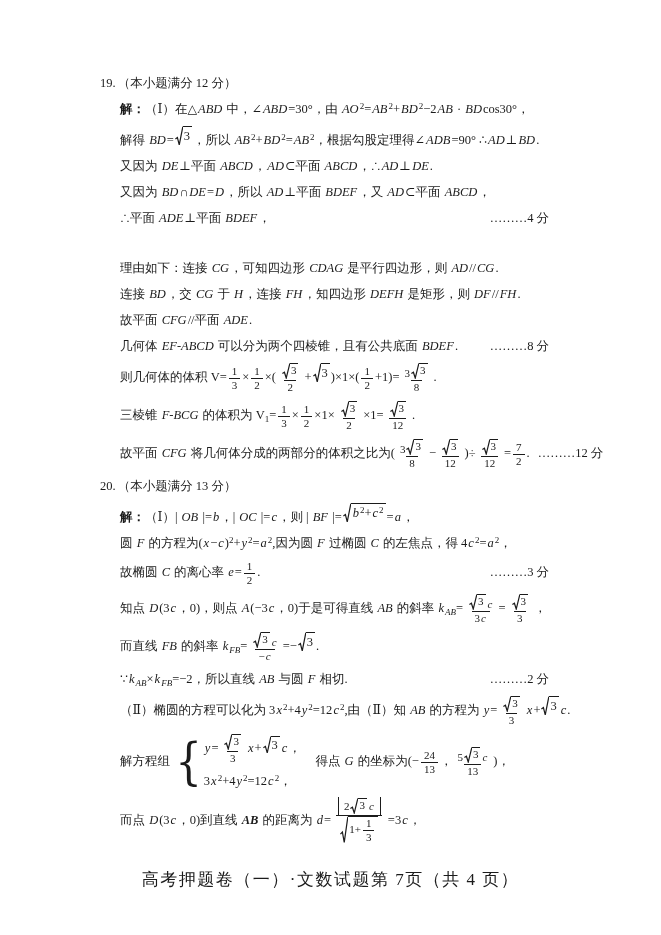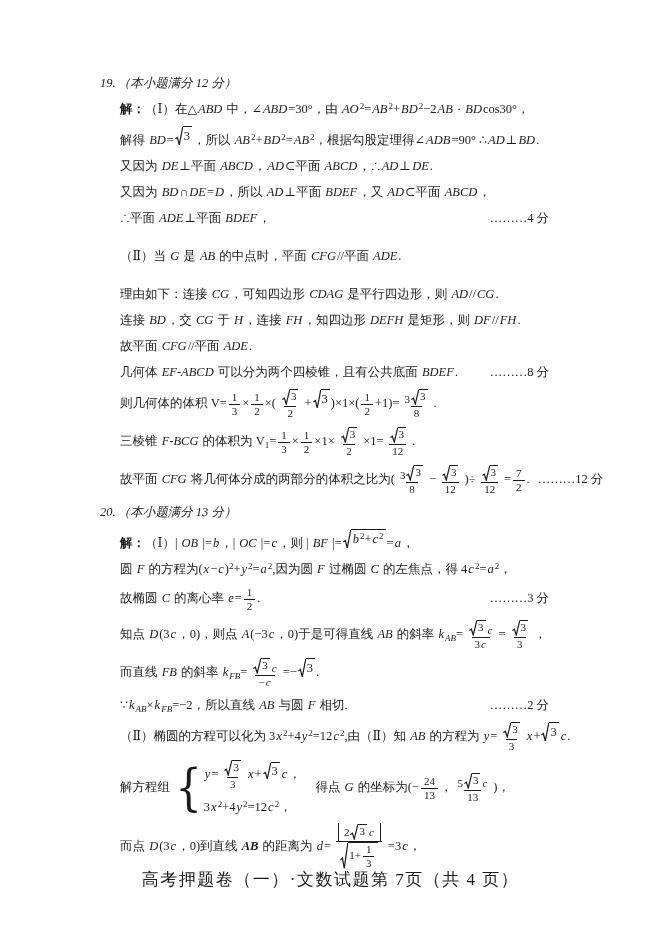--- a/index.html
+++ b/index.html
@@ -11,21 +11,21 @@
     font-family:"Liberation Serif","DejaVu Serif",serif;
     font-size:12.5px;
     overflow:hidden;
   }
   .content{position:absolute;top:74px;left:100px;right:112px;}
   .problem + .problem{}
   .line{
     display:flex;justify-content:space-between;align-items:baseline;
     padding-left:20px;margin-bottom:7px;line-height:19px;
   }
-  .line.header{padding-left:0;font-style:italic;}
+  .line.header{padding-left:0;}
   .line.blank{height:12px;margin-bottom:0;}
   .pnum{margin-right:2px;}
   .line-content{white-space:nowrap;}
   .score{white-space:nowrap;margin-left:8px;flex:0 0 auto;text-align:center;}
   .seg-text{}
   .seg-var{font-style:italic;padding:0 1px;}
   .seg-bold{font-weight:bold;}
   .seg-boldvar{font-weight:bold;font-style:italic;padding:0 1px;}
   .seg-sup{font-size:9px;position:relative;top:-0.45em;line-height:0;}
   .seg-sub{font-size:9px;position:relative;top:0.3em;line-height:0;}
@@ -81,23 +81,20 @@
           <span class="line-content"><span class="seg-text">又因为 </span><span class="seg-var">DE</span><span class="seg-text">⊥平面 </span><span class="seg-var">ABCD</span><span class="seg-text">，</span><span class="seg-var">AD</span><span class="seg-text">⊂平面 </span><span class="seg-var">ABCD</span><span class="seg-text">，∴</span><span class="seg-var">AD</span><span class="seg-text">⊥</span><span class="seg-var">DE</span><span class="seg-text">.</span></span>
         </div>
         <div class="line">
           <span class="line-content"><span class="seg-text">又因为 </span><span class="seg-var">BD</span><span class="seg-text">∩</span><span class="seg-var">DE</span><span class="seg-text">=</span><span class="seg-var">D</span><span class="seg-text">，所以 </span><span class="seg-var">AD</span><span class="seg-text">⊥平面 </span><span class="seg-var">BDEF</span><span class="seg-text">，又 </span><span class="seg-var">AD</span><span class="seg-text">⊂平面 </span><span class="seg-var">ABCD</span><span class="seg-text">，</span></span>
         </div>
         <div class="line">
           <span class="line-content"><span class="seg-text">∴平面 </span><span class="seg-var">ADE</span><span class="seg-text">⊥平面 </span><span class="seg-var">BDEF</span><span class="seg-text">，</span></span>
           <span class="score">………4 分</span>
         </div>
         <div class="line blank"></div>
-        <div class="line">
-          <span class="line-content"><span class="seg-text">（Ⅱ）当 </span><span class="seg-var">G</span><span class="seg-text"> 是 </span><span class="seg-var">AB</span><span class="seg-text"> 的中点时，平面 </span><span class="seg-var">CFG</span><span class="seg-text">//平面 </span><span class="seg-var">ADE</span><span class="seg-text">.</span></span>
-        </div>
         <div class="line blank"></div>
         <div class="line">
           <span class="line-content"><span class="seg-text">理由如下：连接 </span><span class="seg-var">CG</span><span class="seg-text">，可知四边形 </span><span class="seg-var">CDAG</span><span class="seg-text"> 是平行四边形，则 </span><span class="seg-var">AD</span><span class="seg-text">//</span><span class="seg-var">CG</span><span class="seg-text">.</span></span>
         </div>
         <div class="line">
           <span class="line-content"><span class="seg-text">连接 </span><span class="seg-var">BD</span><span class="seg-text">，交 </span><span class="seg-var">CG</span><span class="seg-text"> 于 </span><span class="seg-var">H</span><span class="seg-text">，连接 </span><span class="seg-var">FH</span><span class="seg-text">，知四边形 </span><span class="seg-var">DEFH</span><span class="seg-text"> 是矩形，则 </span><span class="seg-var">DF</span><span class="seg-text">//</span><span class="seg-var">FH</span><span class="seg-text">.</span></span>
         </div>
         <div class="line">
           <span class="line-content"><span class="seg-text">故平面 </span><span class="seg-var">CFG</span><span class="seg-text">//平面 </span><span class="seg-var">ADE</span><span class="seg-text">.</span></span>
         </div>

